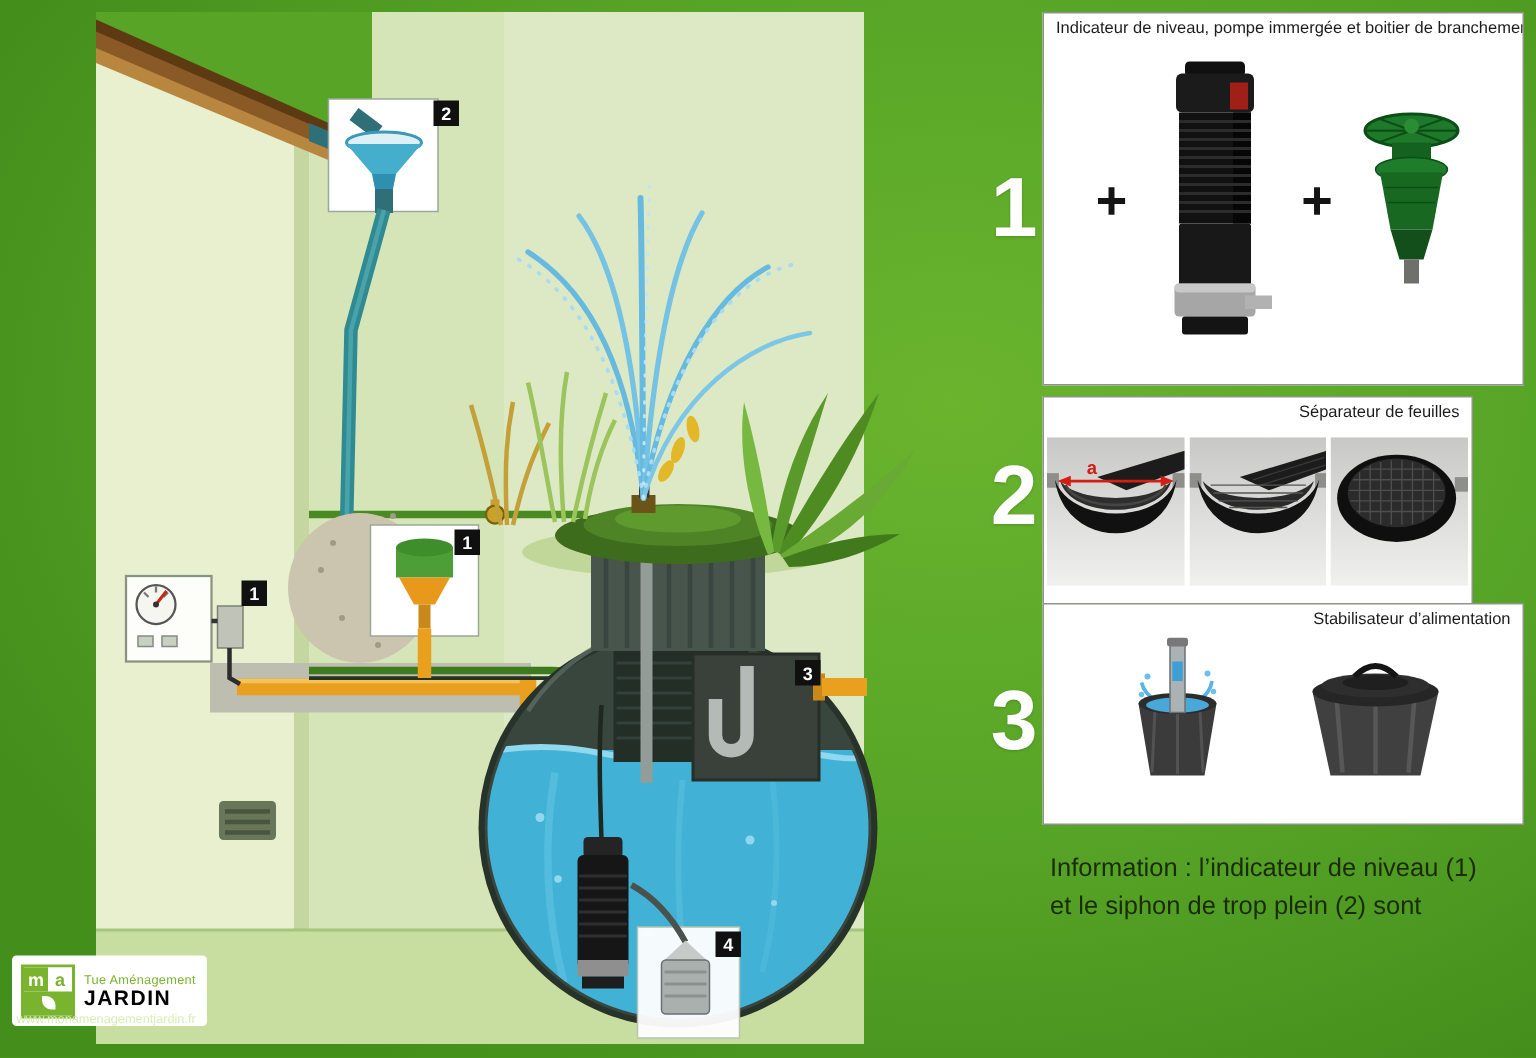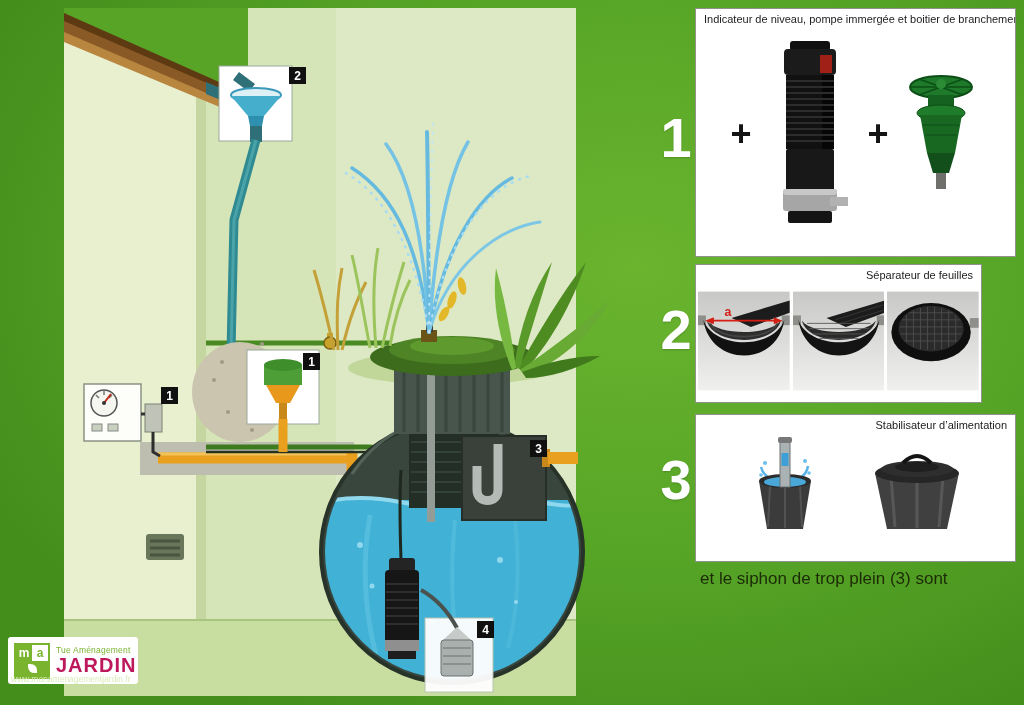--- a/index.html
+++ b/index.html
@@ -5,21 +5,21 @@
   *{box-sizing:border-box;margin:0;padding:0}
   html,body{width:1024px;height:705px}
   body{font-family:"Liberation Sans",sans-serif;background:#4a9620}
   .canvas{position:relative;width:1024px;height:705px;overflow:hidden;
     background:radial-gradient(ellipse 720px 520px at 62% 38%, #6ab42e 0%, #57a527 55%, #448e1c 100%)}
   .scene-svg{position:absolute;left:0;top:0;display:block}
 
   .panel{position:absolute;background:#fff;border:1px solid #8f938c}
   .panel1{left:695px;top:8px;width:321px;height:249px}
   .panel2{left:695px;top:264px;width:287px;height:139px}
-  .panel3{left:695px;top:414px;width:321px;height:148px}
+  .panel3{left:695px;top:402px;width:321px;height:148px}
   .panel-title{font-size:11px;color:#1c1c1c;padding:4px 8px 2px;white-space:nowrap;overflow:hidden}
   .center{text-align:center}
   .right{text-align:right}
   .p1-content{display:flex;align-items:center;justify-content:center;gap:12px;height:214px}
   .plus{font-size:36px;font-weight:bold;color:#141414;line-height:1}
   .p2-content{display:flex;justify-content:center;gap:3px;padding:2px 2px 0}
   .p3-content{display:flex;align-items:flex-end;justify-content:center;gap:30px;height:108px;padding-bottom:6px}
 
   .big-num{position:absolute;color:#fff;font-size:56px;font-weight:bold;width:48px;text-align:center;
     text-shadow:0 1px 2px rgba(0,0,0,.18);line-height:1}
@@ -32,21 +32,21 @@
   .logo-box{position:absolute;left:8px;top:637px;width:130px;height:47px;background:#fff;border-radius:3px;
     display:flex;align-items:center;gap:6px;padding:4px 6px}
   .monogram{width:36px;height:36px;border:2px solid #7ab32e;display:grid;grid-template-columns:1fr 1fr;
     grid-template-rows:1fr 1fr;flex:0 0 auto}
   .mono-cell{display:flex;align-items:center;justify-content:center;font-size:12px;font-weight:bold;line-height:1}
   .mono-tl{background:#7ab32e;color:#fff}
   .mono-tr{background:#fff;color:#7ab32e}
   .mono-b{grid-column:1/3;background:#7ab32e;display:flex;align-items:center;justify-content:center}
   .leaf{width:9px;height:9px;background:#fff;border-radius:0 70% 0 70%}
   .brand .line1{font-size:8.5px;color:#7ab32e;letter-spacing:.2px}
-  .brand .line2{font-size:20px;font-weight:bold;color:#be185d;letter-spacing:1px;line-height:1.05}
+  .brand .line2{font-size:14px;font-weight:bold;color:#000000;letter-spacing:1px;line-height:1.05}
   .logo-url{position:absolute;left:11px;top:674px;font-size:8.5px;color:#d9edb8}
 </style>
 </head>
 <body>
 
 <div class="canvas">
 
   <svg class="scene-svg" width="648" height="705" viewBox="0 0 648 705">
 
     <g>
@@ -433,21 +433,22 @@
         <line x1="82" y1="40" x2="78" y2="90" stroke="#575757" stroke-width="3"></line>
         <ellipse cx="56" cy="36" rx="42" ry="10" fill="#262626"></ellipse>
         <ellipse cx="56" cy="32" rx="36" ry="8" fill="#2e2e2e"></ellipse>
         <ellipse cx="56" cy="30" rx="22" ry="5" fill="#1f1f1f"></ellipse>
         <path d="M42,26 Q56,12 70,26" stroke="#141414" stroke-width="4" fill="none"></path>
       </svg>
     </div>
   </section>
 
   <div class="info">
-    <div>et le siphon de trop plein (3) sont</div>
+    <div>Information : l’indicateur de niveau (1)</div>
+    <div>et le siphon de trop plein (2) sont</div>
   </div>
 
   <div class="logo-box">
     <div class="monogram">
       <div class="mono-cell mono-tl">m</div>
       <div class="mono-cell mono-tr">a</div>
       <div class="mono-b">
         <span class="leaf"></span>
       </div>
     </div>

